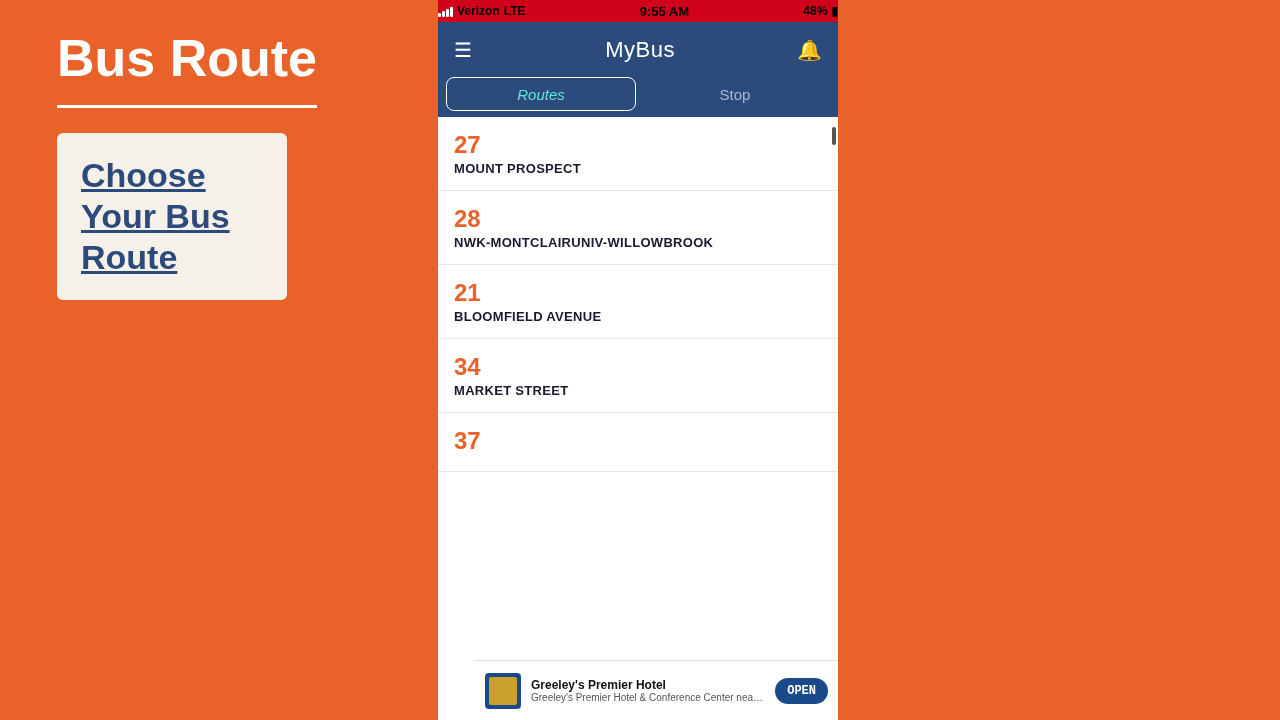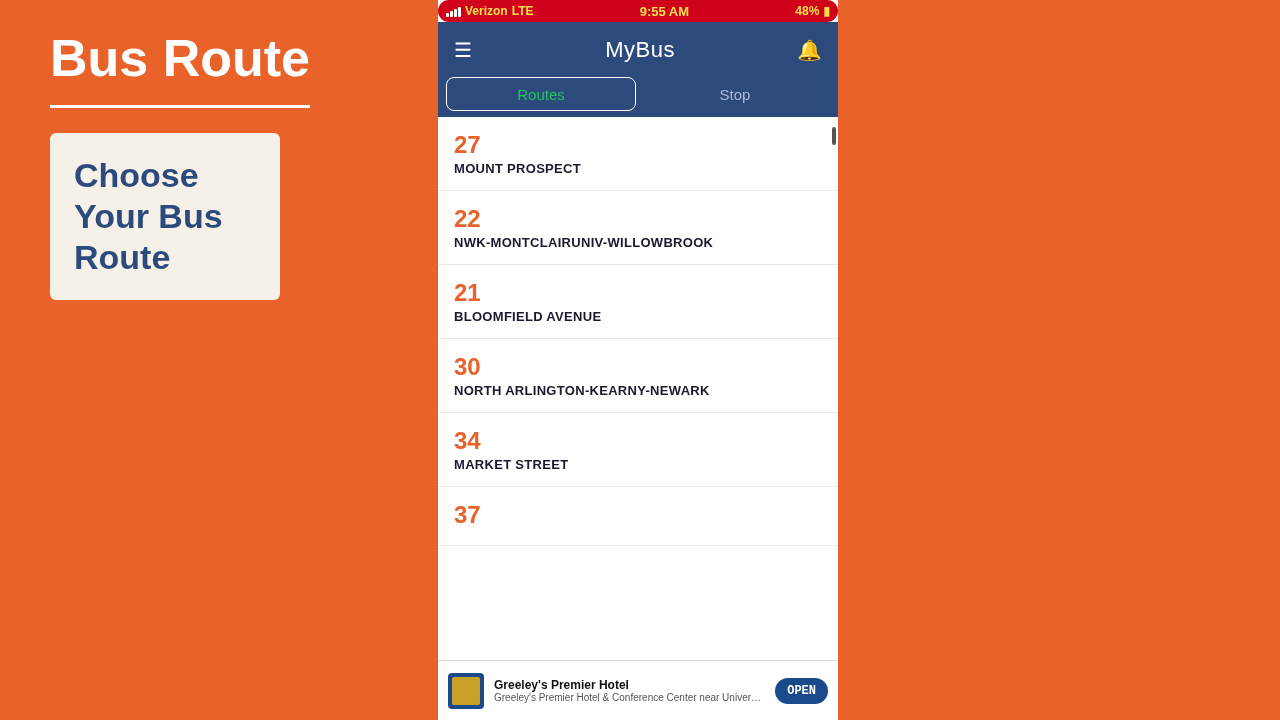--- a/index.html
+++ b/index.html
@@ -9,21 +9,21 @@
       height: 720px;
       background-color: #E8622A;
       font-family: -apple-system, 'Helvetica Neue', Arial, sans-serif;
       overflow: hidden;
       position: relative;
     }
 
     
     .left-panel {
       position: absolute;
-      left: 5px;
+      left: 12px;
       top: 0;
       width: 430px;
       height: 720px;
       display: flex;
       flex-direction: column;
       padding: 30px 45px;
     }
 
     .page-title {
       color: white;
@@ -45,47 +45,47 @@
       border-radius: 6px;
       padding: 22px 24px;
       width: 230px;
     }
 
     .choose-text {
       color: #2c4a7c;
       font-size: 34px;
       font-weight: 700;
       line-height: 1.2;
+      text-decoration: underline;
     }
 
     
     .phone-frame {
       position: absolute;
       left: 438px;
       top: 0;
       width: 400px;
       height: 720px;
       background: white;
       display: flex;
       flex-direction: column;
       overflow: hidden;
     }
 
     
     .status-bar {
       background-color: #d0021b;
-      color: #fde047;
+      color: #000000;
       font-size: 12px;
       font-weight: 600;
       height: 22px;
       display: flex;
       align-items: center;
       justify-content: space-between;
-      padding: 0 8px;
-      border-radius: 11px;
+      padding: 0 0;
     }
 
     .status-left {
       display: flex;
       align-items: center;
       gap: 4px;
     }
 
     .signal-bars {
       display: flex;
@@ -160,23 +160,24 @@
       border-radius: 6px;
       font-size: 15px;
       font-weight: 500;
       cursor: pointer;
       color: #aab8d4;
       border: 1px solid transparent;
     }
 
     .tab.active {
       background-color: #2c4a7c;
-      color: #22c55e;
+      color: #5eead4;
       border: 1.5px solid white;
       border-radius: 8px;
+      font-style: italic;
     }
 
     
     .search-container {
       padding: 10px 12px;
       background: white;
     }
 
     .search-input {
       width: 100%;
@@ -282,20 +283,21 @@
       font-weight: 600;
       padding: 6px 12px;
       border-radius: 14px;
       cursor: pointer;
       flex-shrink: 0;
       font-family: Liberation Mono, monospace;
     }
 
     .ad-banner-wrapper {
       position: relative;
+      padding-left: 37px;
     }
   </style>
 </head>
 <body>
 
 <div class="left-panel">
   <div class="page-title">Bus Route</div>
   <div class="title-divider"></div>
   <div class="choose-box">
     <div class="choose-text">Choose Your Bus Route</div>
@@ -340,33 +342,29 @@
 
   <div class="route-list">
     <div class="scroll-indicator"></div>
 
     <div class="route-item">
       <div class="route-number">27</div>
       <div class="route-name">MOUNT PROSPECT</div>
     </div>
 
     <div class="route-item">
-      <div class="route-number">22</div>
+      <div class="route-number">28</div>
       <div class="route-name">NWK-MONTCLAIRUNIV-WILLOWBROOK</div>
     </div>
 
     <div class="route-item">
       <div class="route-number">21</div>
       <div class="route-name">BLOOMFIELD AVENUE</div>
     </div>
 
-    <div class="route-item">
-      <div class="route-number">30</div>
-      <div class="route-name">NORTH ARLINGTON-KEARNY-NEWARK</div>
-    </div>
 
     <div class="route-item">
       <div class="route-number">34</div>
       <div class="route-name">MARKET STREET</div>
     </div>
 
     <div class="route-item">
       <div class="route-number">37</div>
       <div class="route-name"></div>
     </div>

